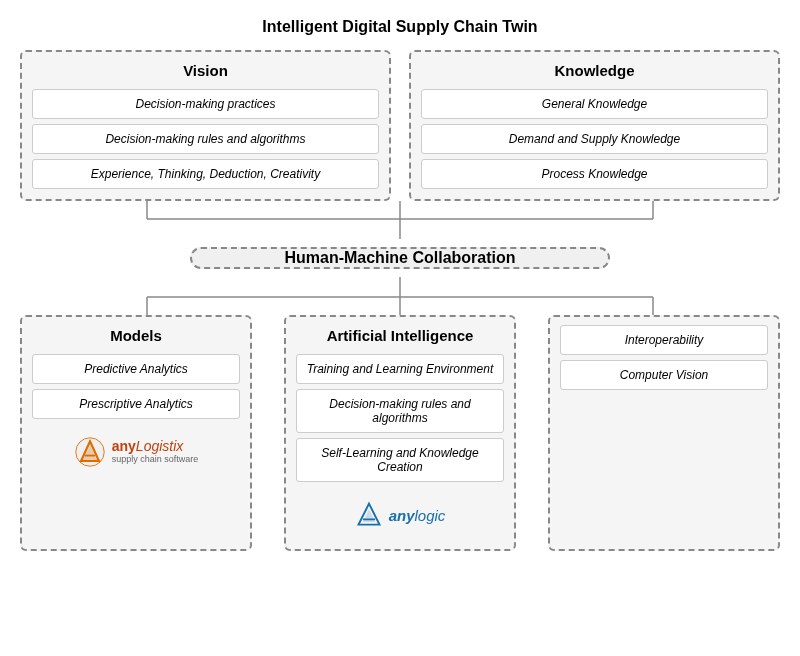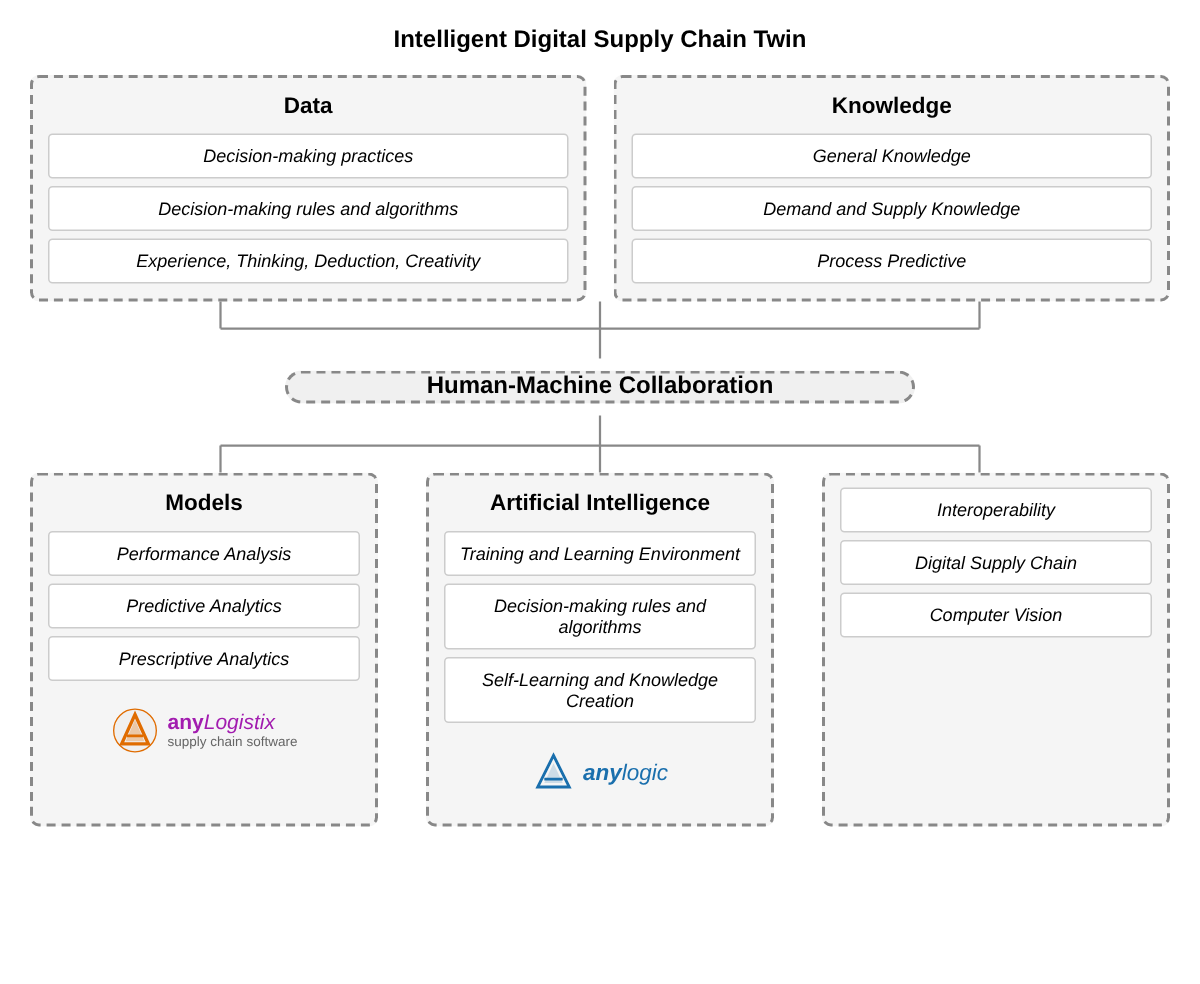--- a/index.html
+++ b/index.html
@@ -131,21 +131,21 @@
       height: 32px;
     }
     .anylogistix-text {
       display: flex;
       flex-direction: column;
       line-height: 1.1;
     }
     .anylogistix-name {
       font-size: 14px;
       font-weight: bold;
-      color: #a21caf;
+      color: #c2410c;
     }
     .anylogistix-name span {
       font-weight: normal;
       font-style: italic;
     }
     .anylogistix-sub {
       font-size: 9px;
       color: #666;
     }
 
@@ -179,31 +179,31 @@
 </head>
 <body>
 
 <div class="main-layout">
   <div class="page-title">Intelligent Digital Supply Chain Twin</div>
 
   <div class="top-row">
 
 
     <div class="dashed-box">
-      <div class="box-title">Data</div>
+      <div class="box-title">Vision</div>
       <div class="box-item">Decision-making practices</div>
       <div class="box-item">Decision-making rules and algorithms</div>
       <div class="box-item">Experience, Thinking, Deduction, Creativity</div>
     </div>
 
     <div class="dashed-box">
       <div class="box-title">Knowledge</div>
       <div class="box-item">General Knowledge</div>
       <div class="box-item">Demand and Supply Knowledge</div>
-      <div class="box-item">Process Predictive</div>
+      <div class="box-item">Process Knowledge</div>
     </div>
   </div>
 
   <div class="connectors-top">
     <svg class="connector-svg" viewBox="0 0 760 38" preserveAspectRatio="none">
 
       <line x1="127" y1="0" x2="127" y2="18" stroke="#888" stroke-width="1.5"></line>
       <line x1="380" y1="0" x2="380" y2="18" stroke="#888" stroke-width="1.5"></line>
       <line x1="633" y1="0" x2="633" y2="18" stroke="#888" stroke-width="1.5"></line>
       <line x1="127" y1="18" x2="633" y2="18" stroke="#888" stroke-width="1.5"></line>
@@ -222,21 +222,20 @@
       <line x1="127" y1="20" x2="127" y2="38" stroke="#888" stroke-width="1.5"></line>
       <line x1="380" y1="20" x2="380" y2="38" stroke="#888" stroke-width="1.5"></line>
       <line x1="633" y1="20" x2="633" y2="38" stroke="#888" stroke-width="1.5"></line>
     </svg>
   </div>
 
   <div class="bottom-row">
 
     <div class="dashed-box">
       <div class="box-title">Models</div>
-      <div class="box-item">Performance Analysis</div>
       <div class="box-item">Predictive Analytics</div>
       <div class="box-item">Prescriptive Analytics</div>
 
       <div class="logo-area">
         <div class="anylogistix-logo">
 
           <svg class="anylogistix-icon" viewBox="0 0 36 36">
             <circle cx="18" cy="18" r="16" fill="#f0f0f0" stroke="#e06c00" stroke-width="1"></circle>
 
             <polygon points="18,6 28,28 8,28" fill="none" stroke="#e06c00" stroke-width="2.5"></polygon>
@@ -265,17 +264,16 @@
             <polygon points="16,9 23,24 9,24" fill="#1a6fad" opacity="0.18"></polygon>
             <line x1="9" y1="21" x2="23" y2="21" stroke="#1a6fad" stroke-width="2"></line>
           </svg>
           <div class="anylogic-name">any<span>logic</span></div>
         </div>
       </div>
     </div>
 
     <div class="dashed-box">
       <div class="box-item">Interoperability</div>
-      <div class="box-item">Digital Supply Chain</div>
       <div class="box-item">Computer Vision</div>
     </div>
   </div>
 </div>
 
 </body></html>

